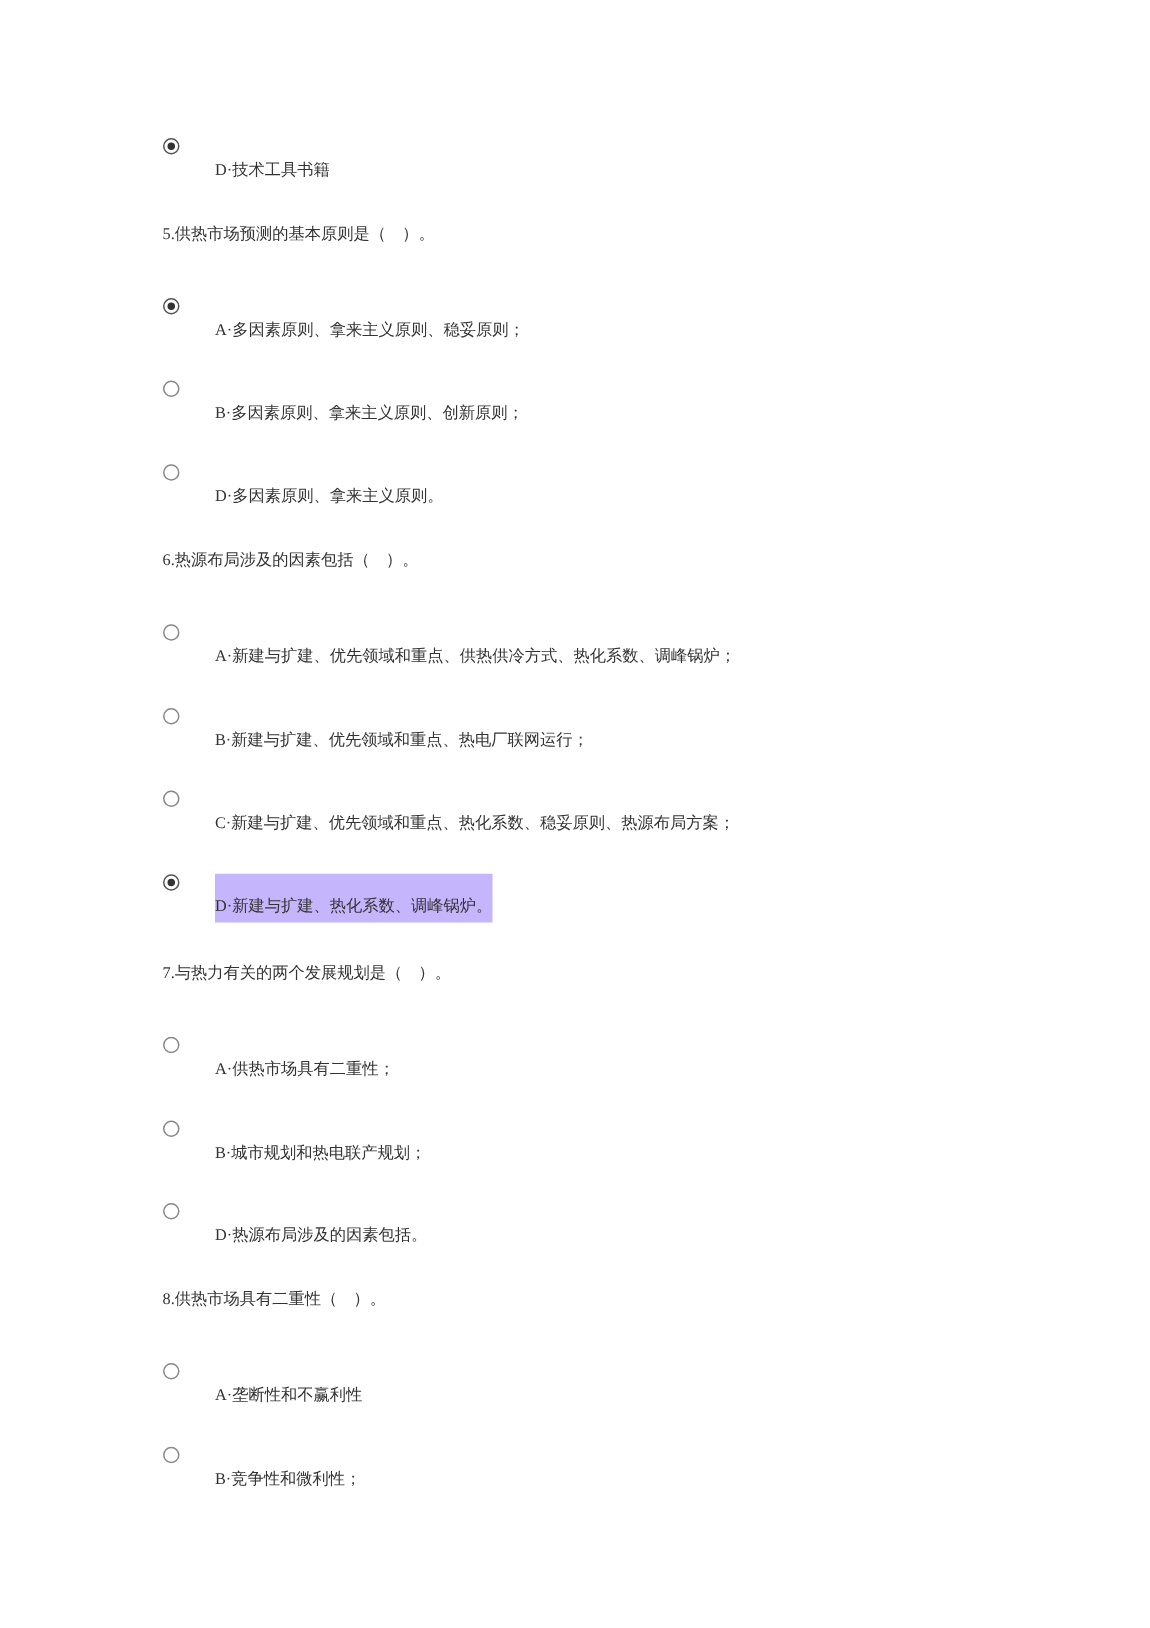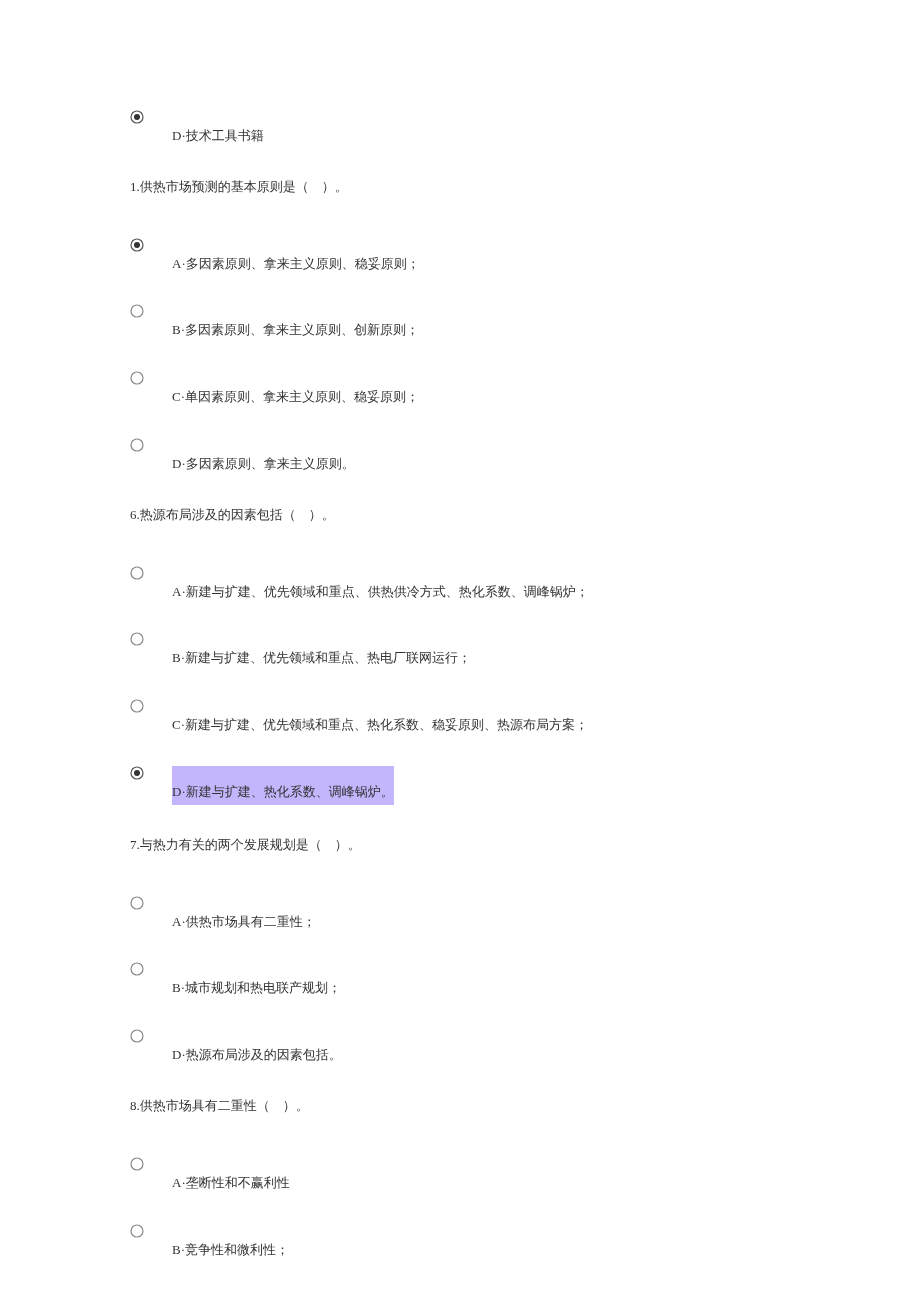--- a/index.html
+++ b/index.html
@@ -61,45 +61,37 @@
     <span class="radio">
       <svg width="14" height="14" viewBox="0 0 14 14">
         <circle cx="7" cy="7" r="6" fill="#fff" stroke="#555" stroke-width="1.2"></circle>
         <circle cx="7" cy="7" r="3" fill="#333"></circle>
       </svg>
     </span>
     <span class="option-text">D·技术工具书籍</span>
   </div>
 
   <div id="questions-container">
-      <div class="question">1.供热市场预测的基本原则是（　）。</div>
+      <div class="question">5.供热市场预测的基本原则是（　）。</div>
       <div class="option-row">
         <span class="radio">
           <svg width="14" height="14" viewBox="0 0 14 14">
             <circle cx="7" cy="7" r="6" fill="#fff" stroke="#555" stroke-width="1.2"></circle>
             <circle cx="7" cy="7" r="3" fill="#333"></circle>
           </svg>
         </span>
         <span class="option-text">A·多因素原则、拿来主义原则、稳妥原则；</span>
       </div>
       <div class="option-row">
         <span class="radio">
           <svg width="14" height="14" viewBox="0 0 14 14">
             <circle cx="7" cy="7" r="6" fill="#fff" stroke="#888" stroke-width="1.2"></circle>
           </svg>
         </span>
         <span class="option-text">B·多因素原则、拿来主义原则、创新原则；</span>
-      </div>
-      <div class="option-row">
-        <span class="radio">
-          <svg width="14" height="14" viewBox="0 0 14 14">
-            <circle cx="7" cy="7" r="6" fill="#fff" stroke="#888" stroke-width="1.2"></circle>
-          </svg>
-        </span>
-        <span class="option-text">C·单因素原则、拿来主义原则、稳妥原则；</span>
       </div>
       <div class="option-row">
         <span class="radio">
           <svg width="14" height="14" viewBox="0 0 14 14">
             <circle cx="7" cy="7" r="6" fill="#fff" stroke="#888" stroke-width="1.2"></circle>
           </svg>
         </span>
         <span class="option-text">D·多因素原则、拿来主义原则。</span>
       </div>
       <div class="question">6.热源布局涉及的因素包括（　）。</div>

